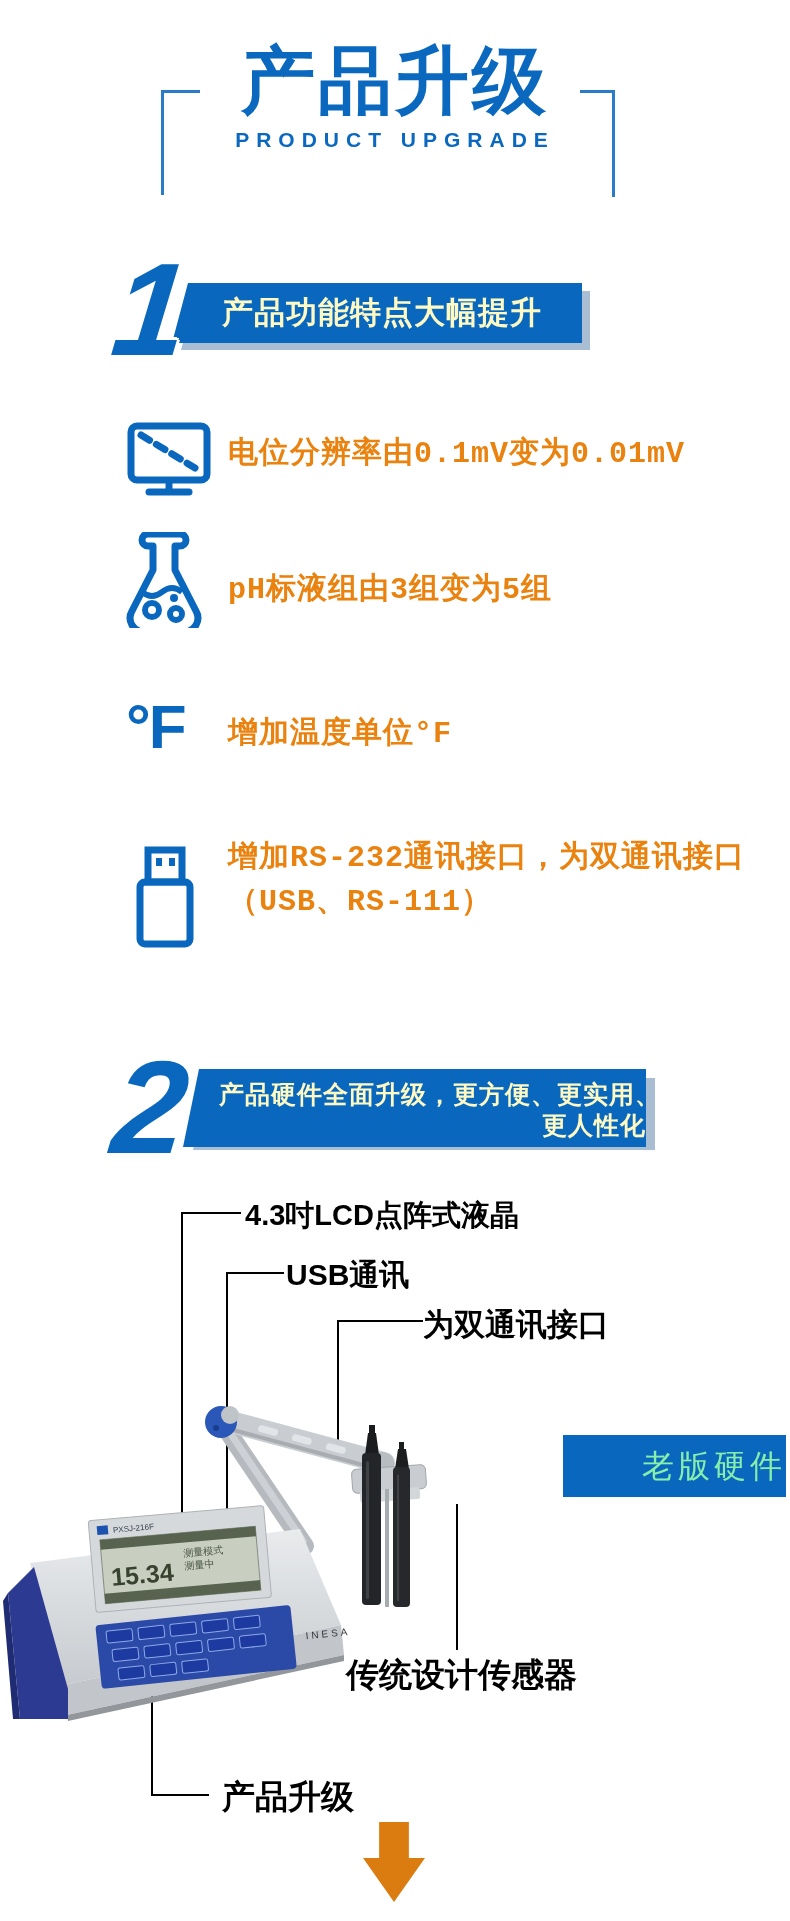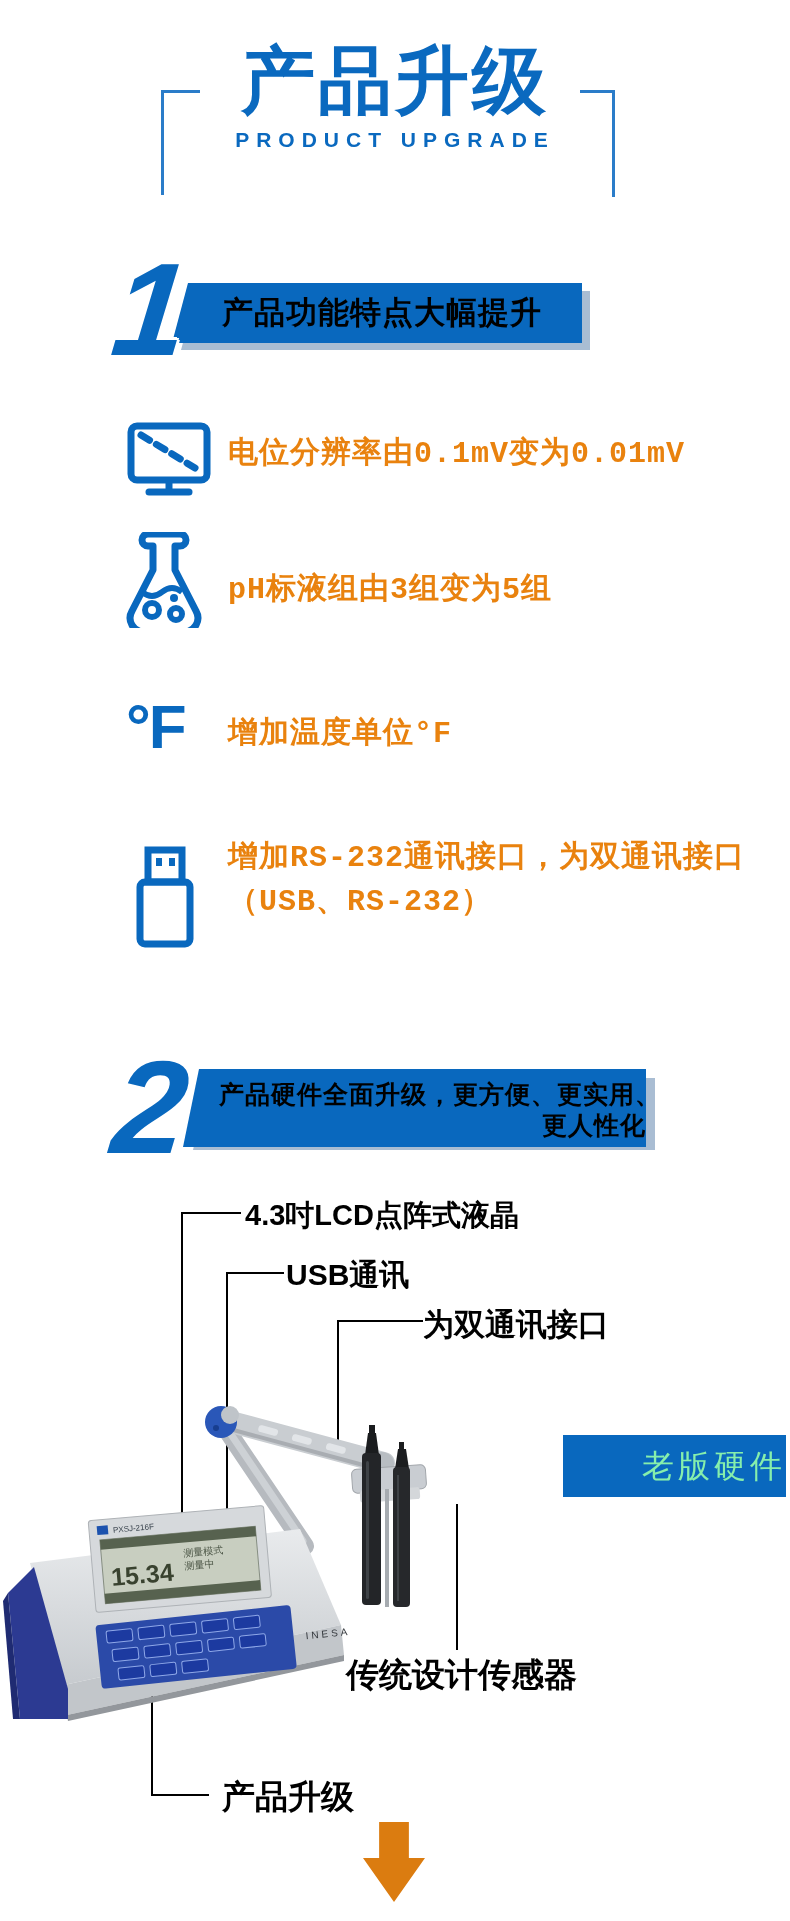--- a/index.html
+++ b/index.html
@@ -22,21 +22,21 @@
 
   
   .big-num{font-size:132px;line-height:112px;font-weight:900;font-style:italic;
            color:#0968BE;width:95px;text-align:center;transform:skewX(-6deg);z-index:5;
            text-shadow:3px 0 0 #fff,-3px 0 0 #fff,0 3px 0 #fff,0 -3px 0 #fff,
                        2px 2px 0 #fff,-2px -2px 0 #fff,2px -2px 0 #fff,-2px 2px 0 #fff;}
   .num1{left:103px;top:238px;}
   .num2{left:103px;top:1036px;}
 
   
-  .banner{background:#0968BE;color:#000000;font-weight:700;z-index:2;
+  .banner{background:#0968BE;color:#fef9c3;font-weight:700;z-index:2;
           clip-path:polygon(16px 0%,100% 0%,100% 100%,0% 100%);}
   .banner-shadow{background:#A9BDD3;z-index:1;
           clip-path:polygon(16px 0%,100% 0%,100% 100%,0% 100%);}
   .banner1{left:172px;top:267px;width:410px;height:60px;line-height:60px;
            padding-left:50px;font-size:31px;letter-spacing:1px;box-sizing:border-box;}
   .banner1-shadow{left:181px;top:275px;width:409px;height:59px;}
   .banner2{left:183px;top:1053px;width:463px;height:78px;font-size:25px;box-sizing:border-box;}
   .banner2 .bl1{padding:9px 0 0 36px;line-height:32px;letter-spacing:1px;}
   .banner2 .bl2{text-align:right;line-height:30px;letter-spacing:1px;}
   .banner2-shadow{left:193px;top:1062px;width:462px;height:72px;}
@@ -95,21 +95,21 @@
   <div class="abs fahrenheit nowrap" style="left:126px;top:676px">°F</div>
   <div class="abs feature-text nowrap" style="left:228px;top:700px">增加温度单位°F</div>
 
   <svg class="abs" style="left:136px;top:830px" width="58" height="102" viewBox="0 0 58 102">
     <rect x="12" y="4" width="34" height="32" fill="none" stroke="#0968BE" stroke-width="7"></rect>
     <rect x="20" y="12" width="6" height="8" fill="#0968BE"></rect>
     <rect x="33" y="12" width="6" height="8" fill="#0968BE"></rect>
     <rect x="4" y="36" width="50" height="62" rx="5" fill="none" stroke="#0968BE" stroke-width="7"></rect>
   </svg>
   <div class="abs feature-text nowrap" style="left:228px;top:824px">增加RS-232通讯接口，为双通讯接口</div>
-  <div class="abs feature-text nowrap" style="left:228px;top:868px">（USB、RS-232）</div>
+  <div class="abs feature-text nowrap" style="left:228px;top:868px">（USB、RS-111）</div>
 
   <div class="abs big-num num2">2</div>
   <div class="abs banner-shadow banner2-shadow"></div>
   <div class="abs banner banner2">
     <div class="bl1 nowrap">产品硬件全面升级，更方便、更实用、</div>
     <div class="bl2 nowrap">更人性化</div>
   </div>
 
   <div class="abs callout c-lcd nowrap">4.3吋LCD点阵式液晶</div>
   <div class="abs callout c-usb nowrap">USB通讯</div>

